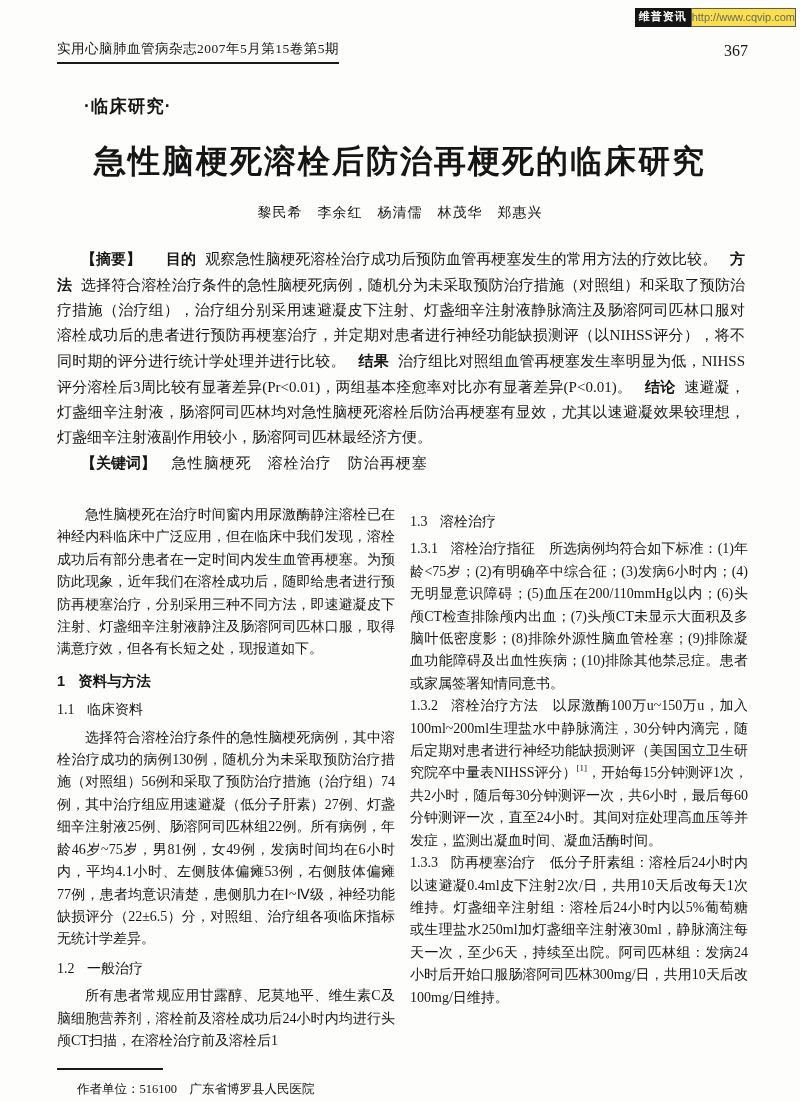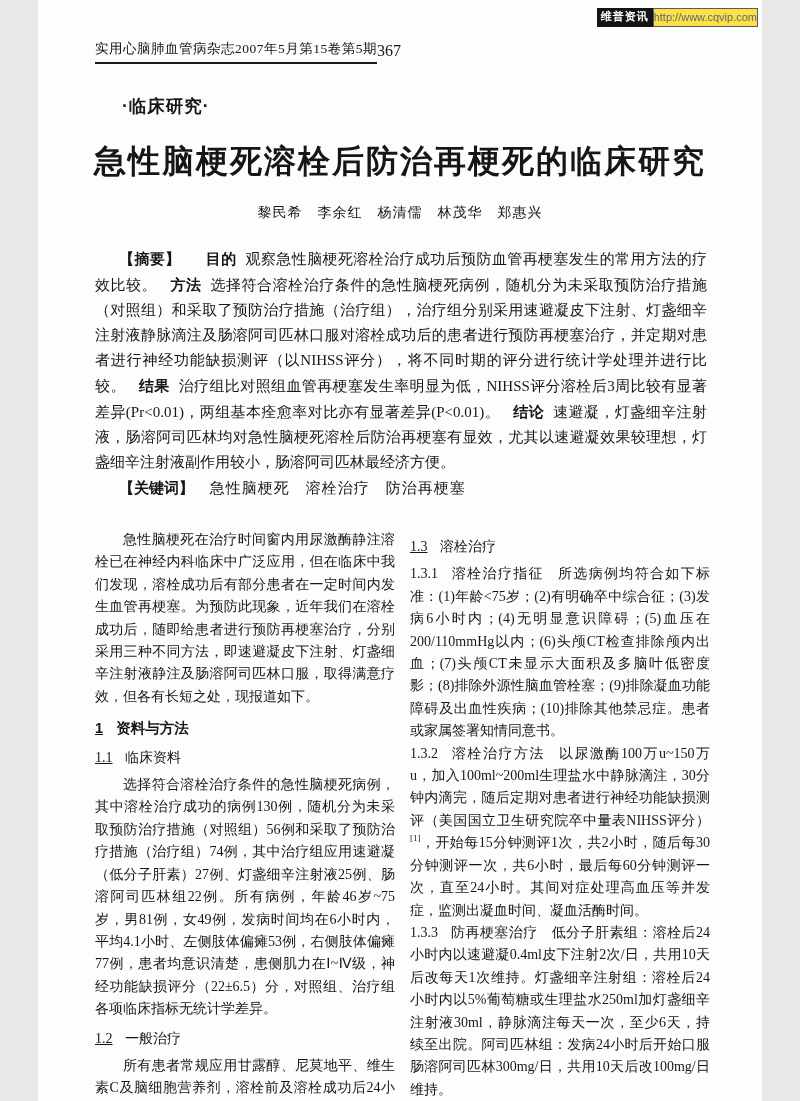--- a/index.html
+++ b/index.html
@@ -1,19 +1,19 @@
 <!DOCTYPE html>
 <html><head>
 <meta charset="utf-8">
 <style>
   * { margin: 0; padding: 0; box-sizing: border-box; }
   html, body { background: #e8e8e6; }
   .page {
     position: relative;
-    width: 724px;
+    width: 800px;
     height: 1101px;
     margin: 0 auto;
     background: #fdfdfb;
     color: #161616;
     font-family: "Liberation Serif", serif;
     overflow: hidden;
   }
   
   .vip-badge {
     position: absolute;
@@ -34,20 +34,21 @@
   }
   .vip-url {
     border: 1px solid #5a5a66;
     color: #5f6878;
     background: #fde047;
     padding: 1px 0;
   }
   
   .header {
     display: flex;
+    justify-content: space-between;
     align-items: flex-end;
     margin: 40px 52px 0 57px;
     font-size: 13.5px;
   }
   .journal-cite {
     border-bottom: 2px solid #1a1a1a;
     padding-bottom: 4px;
     letter-spacing: 0.5px;
   }
   .page-num { font-size: 16px; padding-bottom: 4px; }
@@ -108,21 +109,21 @@
     font-family: "Liberation Sans", sans-serif;
     font-weight: bold;
     font-size: 14.5px;
     margin: 9px 0 7px 0;
   }
   .h-level2 {
     font-weight: normal;
     font-size: 14px;
     margin: 7px 0 5px 0;
   }
-  .h-num { margin-right: 0.9em; text-decoration: underline; }
+  .h-num { margin-right: 0.9em; }
   .runin { text-indent: 0 !important; }
   .runin .ri-num { margin-right: 0.9em; }
   .runin .ri-title { margin-right: 1.0em; }
   sup.ref { font-size: 9px; vertical-align: super; line-height: 0; }
   
   .footnote { margin-top: 16px; }
   .footnote-rule {
     width: 106px;
     border-top: 2px solid #1a1a1a;
     margin-bottom: 8px;

